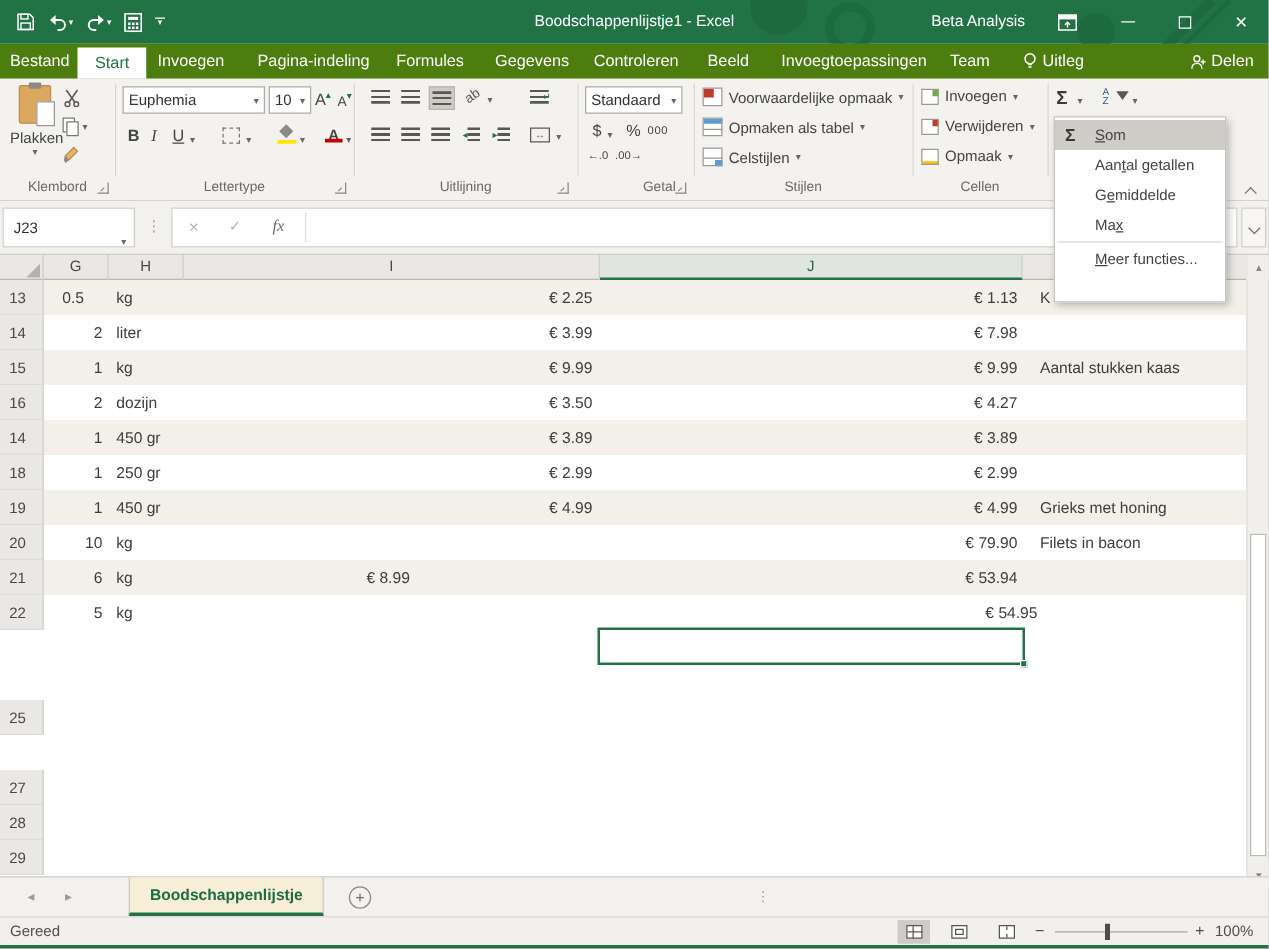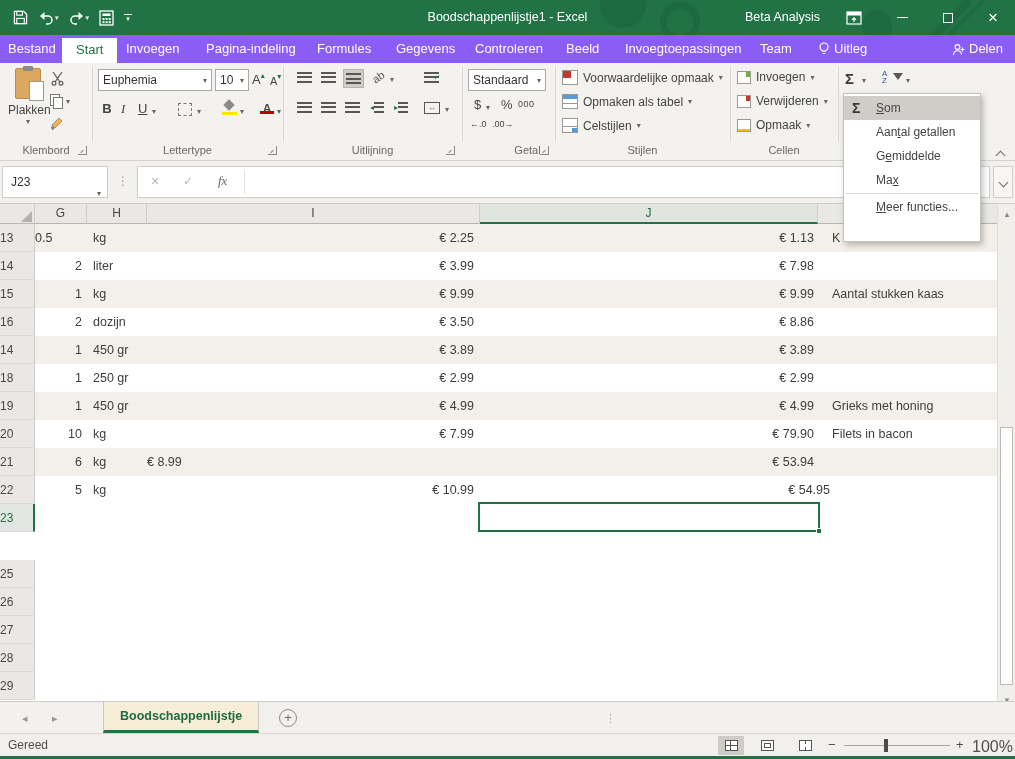--- a/index.html
+++ b/index.html
@@ -17,21 +17,21 @@
   .qat-btn{display:flex;align-items:center;padding:2px 3px;}
   .mini-dd{font-size:7px;color:#fff;margin-left:1px;}
   .title-text{position:absolute;left:0;top:0;width:1015px;height:35px;line-height:35px;text-align:center;
               font-size:12.5px;color:#fff;pointer-events:none;}
   .badge{position:absolute;top:0;height:35px;line-height:35px;font-size:12.5px;color:#fff;}
   .wbtn{position:absolute;top:0;width:44px;height:35px;display:flex;align-items:center;justify-content:center;color:#fff;}
   .max-box{width:10px;height:10px;border:1px solid #fff;display:inline-block;}
   .min-bar{width:11px;height:1px;background:#fff;display:inline-block;}
 
   
-  .tabrow{position:absolute;left:0;top:35px;width:1015px;height:28px;background:#8b5cf6;}
+  .tabrow{position:absolute;left:0;top:35px;width:1015px;height:28px;background:#4d7c0f;}
   .rtab{position:absolute;top:0;height:28px;line-height:28px;color:#fff;font-size:13px;}
   .rtab.active{background:#fff;color:#217346;top:3px;height:25px;line-height:23px;padding:0 14px;}
   .lamp{display:inline-block;vertical-align:-3px;margin-right:4px;}
 
   
   .ribbon{position:absolute;left:0;top:63px;width:1015px;height:98px;background:#f4f2ee;border-bottom:1px solid #d5d2ce;}
   .gsep{position:absolute;top:4px;height:74px;width:1px;background:#dad7d3;}
   .glabel{position:absolute;top:81px;height:14px;font-size:11px;color:#6a6865;text-align:center;}
   .launcher{position:absolute;top:83px;width:9px;height:9px;border-right:1px solid #8a8886;border-bottom:1px solid #8a8886;}
   .launcher:after{content:"";position:absolute;right:2px;bottom:2px;width:4px;height:1px;background:#8a8886;transform:rotate(-45deg);}
@@ -67,21 +67,21 @@
 
   
   .colhead{position:absolute;left:0;top:204px;width:997px;height:20px;background:#e9e8e5;border-bottom:1px solid #b9b7b3;}
   .ch-cell{position:absolute;top:0;height:20px;line-height:19px;text-align:center;font-size:12px;color:#4a4846;border-right:1px solid #cfcdc9;}
   .ch-cell.sel{background:#e0e5e0;color:#1e6b42;border-bottom:2px solid #217346;height:20px;}
   .corner{position:absolute;left:0;top:0;width:35px;height:20px;border-right:1px solid #cfcdc9;}
   .corner:after{content:"";position:absolute;right:2px;bottom:2px;border-left:11px solid transparent;border-bottom:11px solid #b4b2ae;}
   #rows{position:absolute;left:0;top:224px;width:997px;height:476px;background:#fff;}
   .grow{position:absolute;left:0;width:997px;height:28px;}
   .rowhead{position:absolute;left:0;top:0;width:35px;height:28px;background:#e9e8e5;border-right:1px solid #cfcdc9;
-           border-bottom:1px solid #dddbd7;font-size:12px;color:#4a4846;text-align:left;padding-right:6px;line-height:28px;}
+           border-bottom:1px solid #dddbd7;font-size:12px;color:#4a4846;text-align:center;padding-right:6px;line-height:28px;}
   .rowhead.sel{color:#217346;background:#e2e6e2;border-right:2px solid #217346;}
   .gcell{position:absolute;top:0;height:28px;line-height:28px;font-size:12.5px;color:#3f3d3a;white-space:nowrap;overflow:hidden;}
   .band{position:absolute;left:35px;top:0;width:962px;height:28px;}
   .selcell{position:absolute;left:478px;top:502px;width:342px;height:30px;border:2px solid #217346;z-index:20;}
   .handle{position:absolute;right:-4px;bottom:-4px;width:6px;height:6px;background:#217346;border:1px solid #fff;}
 
   
   .vscroll{position:absolute;left:997px;top:204px;width:18px;height:506px;background:#f1efec;border-left:1px solid #e0deda;}
   .sbtn{position:absolute;display:flex;align-items:center;justify-content:center;color:#8a8886;font-size:9px;background:#f1efec;}
   .vthumb{position:absolute;left:2px;width:13px;background:#fff;border:1px solid #bdbbb8;}
@@ -402,21 +402,21 @@
     <div class="ch-cell" style="left:87px;width:60px;">H</div>
     <div class="ch-cell" style="left:147px;width:333px;">I</div>
     <div class="ch-cell sel" style="left:480px;width:338px;">J</div>
     <div class="ch-cell" style="left:818px;width:179px;border-right:none;">K</div>
   </div>
 
   <div id="rows">
       <div class="grow" style="top: 0px;">
         <div class="band" style="background: rgb(243, 240, 233);"></div>
         <div class="rowhead">13</div>
-        <div class="gcell" style="left: 35px; width: 52px; text-align: left; padding-right: 5px;">0.5</div>
+        <div class="gcell" style="left: 35px; width: 52px; text-align: center; padding-right: 5px;">0.5</div>
         <div class="gcell" style="left: 87px; width: 60px; text-align: left; padding-left: 6px;">kg</div>
         <div class="gcell" style="left: 147px; width: 333px; text-align: right; padding-right: 6px;">€ 2.25</div>
         <div class="gcell" style="left: 480px; width: 338px; text-align: right; padding-right: 4px;">€ 1.13</div>
         <div class="gcell" style="left: 818px; width: 179px; text-align: left; padding-left: 14px;">K</div>
       </div>
       <div class="grow" style="top: 28px;">
         <div class="rowhead">14</div>
         <div class="gcell" style="left: 35px; width: 52px; text-align: right; padding-right: 5px;">2</div>
         <div class="gcell" style="left: 87px; width: 60px; text-align: left; padding-left: 6px;">liter</div>
         <div class="gcell" style="left: 147px; width: 333px; text-align: right; padding-right: 6px;">€ 3.99</div>
@@ -430,21 +430,21 @@
         <div class="gcell" style="left: 87px; width: 60px; text-align: left; padding-left: 6px;">kg</div>
         <div class="gcell" style="left: 147px; width: 333px; text-align: right; padding-right: 6px;">€ 9.99</div>
         <div class="gcell" style="left: 480px; width: 338px; text-align: right; padding-right: 4px;">€ 9.99</div>
         <div class="gcell" style="left: 818px; width: 179px; text-align: left; padding-left: 14px;">Aantal stukken kaas</div>
       </div>
       <div class="grow" style="top: 84px;">
         <div class="rowhead">16</div>
         <div class="gcell" style="left: 35px; width: 52px; text-align: right; padding-right: 5px;">2</div>
         <div class="gcell" style="left: 87px; width: 60px; text-align: left; padding-left: 6px;">dozijn</div>
         <div class="gcell" style="left: 147px; width: 333px; text-align: right; padding-right: 6px;">€ 3.50</div>
-        <div class="gcell" style="left: 480px; width: 338px; text-align: right; padding-right: 4px;">€ 8.86</div>
+        <div class="gcell" style="left: 480px; width: 338px; text-align: right; padding-right: 4px;">€ 4.27</div>
         <div class="gcell" style="left: 818px; width: 179px; text-align: left; padding-left: 14px;"></div>
       </div>
       <div class="grow" style="top: 112px;">
         <div class="band" style="background: rgb(243, 240, 233);"></div>
         <div class="rowhead">14</div>
         <div class="gcell" style="left: 35px; width: 52px; text-align: right; padding-right: 5px;">1</div>
         <div class="gcell" style="left: 87px; width: 60px; text-align: left; padding-left: 6px;">450 gr</div>
         <div class="gcell" style="left: 147px; width: 333px; text-align: right; padding-right: 6px;">€ 3.89</div>
         <div class="gcell" style="left: 480px; width: 338px; text-align: right; padding-right: 4px;">€ 3.89</div>
         <div class="gcell" style="left: 818px; width: 179px; text-align: left; padding-left: 14px;"></div>
@@ -463,65 +463,47 @@
         <div class="gcell" style="left: 35px; width: 52px; text-align: right; padding-right: 5px;">1</div>
         <div class="gcell" style="left: 87px; width: 60px; text-align: left; padding-left: 6px;">450 gr</div>
         <div class="gcell" style="left: 147px; width: 333px; text-align: right; padding-right: 6px;">€ 4.99</div>
         <div class="gcell" style="left: 480px; width: 338px; text-align: right; padding-right: 4px;">€ 4.99</div>
         <div class="gcell" style="left: 818px; width: 179px; text-align: left; padding-left: 14px;">Grieks met honing</div>
       </div>
       <div class="grow" style="top: 196px;">
         <div class="rowhead">20</div>
         <div class="gcell" style="left: 35px; width: 52px; text-align: right; padding-right: 5px;">10</div>
         <div class="gcell" style="left: 87px; width: 60px; text-align: left; padding-left: 6px;">kg</div>
-        <div class="gcell" style="left: 147px; width: 333px; text-align: right; padding-right: 6px;">€ 7.99</div>
         <div class="gcell" style="left: 480px; width: 338px; text-align: right; padding-right: 4px;">€ 79.90</div>
         <div class="gcell" style="left: 818px; width: 179px; text-align: left; padding-left: 14px;">Filets in bacon</div>
       </div>
       <div class="grow" style="top: 224px;">
         <div class="band" style="background: rgb(243, 240, 233);"></div>
         <div class="rowhead">21</div>
         <div class="gcell" style="left: 35px; width: 52px; text-align: right; padding-right: 5px;">6</div>
         <div class="gcell" style="left: 87px; width: 60px; text-align: left; padding-left: 6px;">kg</div>
-        <div class="gcell" style="left: 147px; width: 333px; text-align: left; padding-right: 6px;">€ 8.99</div>
+        <div class="gcell" style="left: 147px; width: 333px; text-align: center; padding-right: 6px;">€ 8.99</div>
         <div class="gcell" style="left: 480px; width: 338px; text-align: right; padding-right: 4px;">€ 53.94</div>
         <div class="gcell" style="left: 818px; width: 179px; text-align: left; padding-left: 14px;"></div>
       </div>
       <div class="grow" style="top: 252px;">
         <div class="rowhead">22</div>
         <div class="gcell" style="left: 35px; width: 52px; text-align: right; padding-right: 5px;">5</div>
         <div class="gcell" style="left: 87px; width: 60px; text-align: left; padding-left: 6px;">kg</div>
-        <div class="gcell" style="left: 147px; width: 333px; text-align: right; padding-right: 6px;">€ 10.99</div>
         <div class="gcell" style="left: 496px; width: 338px; text-align: right; padding-right: 4px;">€ 54.95</div>
-        <div class="gcell" style="left: 818px; width: 179px; text-align: left; padding-left: 14px;"></div>
-      </div>
-      <div class="grow" style="top: 280px;">
-        <div class="rowhead sel">23</div>
-        <div class="gcell" style="left: 35px; width: 52px; text-align: right; padding-right: 5px;"></div>
-        <div class="gcell" style="left: 87px; width: 60px; text-align: left; padding-left: 6px;"></div>
-        <div class="gcell" style="left: 147px; width: 333px; text-align: right; padding-right: 6px;"></div>
-        <div class="gcell" style="left: 480px; width: 338px; text-align: right; padding-right: 4px;"></div>
         <div class="gcell" style="left: 818px; width: 179px; text-align: left; padding-left: 14px;"></div>
       </div>
       <div class="grow" style="top: 336px;">
         <div class="rowhead">25</div>
         <div class="gcell" style="left: 35px; width: 52px; text-align: right; padding-right: 5px;"></div>
         <div class="gcell" style="left: 87px; width: 60px; text-align: left; padding-left: 6px;"></div>
         <div class="gcell" style="left: 147px; width: 333px; text-align: right; padding-right: 6px;"></div>
         <div class="gcell" style="left: 480px; width: 338px; text-align: right; padding-right: 4px;"></div>
         <div class="gcell" style="left: 818px; width: 179px; text-align: left; padding-left: 14px;"></div>
       </div>
-      <div class="grow" style="top: 364px;">
-        <div class="rowhead">26</div>
-        <div class="gcell" style="left: 35px; width: 52px; text-align: right; padding-right: 5px;"></div>
-        <div class="gcell" style="left: 87px; width: 60px; text-align: left; padding-left: 6px;"></div>
-        <div class="gcell" style="left: 147px; width: 333px; text-align: right; padding-right: 6px;"></div>
-        <div class="gcell" style="left: 480px; width: 338px; text-align: right; padding-right: 4px;"></div>
-        <div class="gcell" style="left: 818px; width: 179px; text-align: left; padding-left: 14px;"></div>
-      </div>
       <div class="grow" style="top: 392px;">
         <div class="rowhead">27</div>
         <div class="gcell" style="left: 35px; width: 52px; text-align: right; padding-right: 5px;"></div>
         <div class="gcell" style="left: 87px; width: 60px; text-align: left; padding-left: 6px;"></div>
         <div class="gcell" style="left: 147px; width: 333px; text-align: right; padding-right: 6px;"></div>
         <div class="gcell" style="left: 480px; width: 338px; text-align: right; padding-right: 4px;"></div>
         <div class="gcell" style="left: 818px; width: 179px; text-align: left; padding-left: 14px;"></div>
       </div>
       <div class="grow" style="top: 420px;">
         <div class="rowhead">28</div>
@@ -568,21 +550,21 @@
     <div class="viewic" style="left:754px;">
         <span class="vi2"></span>
       </div>
     <div class="viewic" style="left:792px;">
         <span class="vi3"></span>
       </div>
     <span class="abs" style="left:828px;top:3px;font-size:13px;color:#504e4c;">−</span>
     <div class="zoomtrack" style="left:844px;width:106px;"></div>
     <div class="zoomthumb" style="left:884px;"></div>
     <span class="abs" style="left:956px;top:3px;font-size:13px;color:#504e4c;">+</span>
-    <span class="abs" style="left:972px;top:4px;font-size:16px;color:#504e4c;">100%</span>
+    <span class="abs" style="left:972px;top:4px;font-size:12px;color:#504e4c;">100%</span>
   </div>
   <div class="greenedge"></div>
 
   <div class="menu">
     <div class="mitem hl2">
       <span class="msigma">Σ</span>
       <span></span><span class="k">S</span><span>om</span>
     </div>
     <div class="mitem">
       <span>Aan</span><span class="k">t</span><span>al getallen</span>

